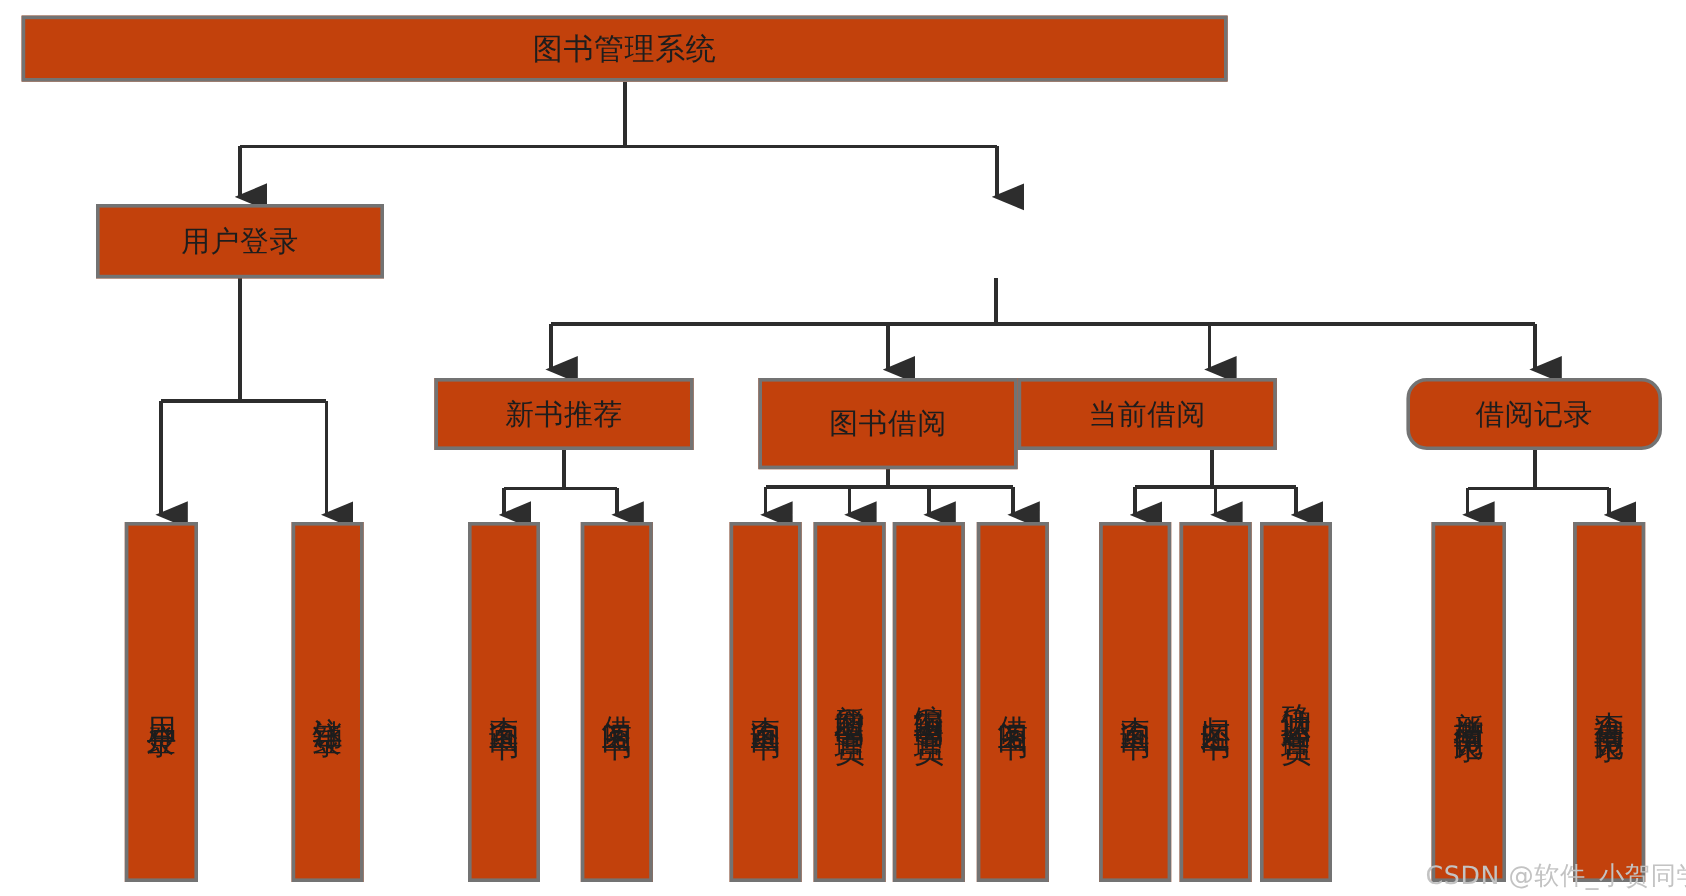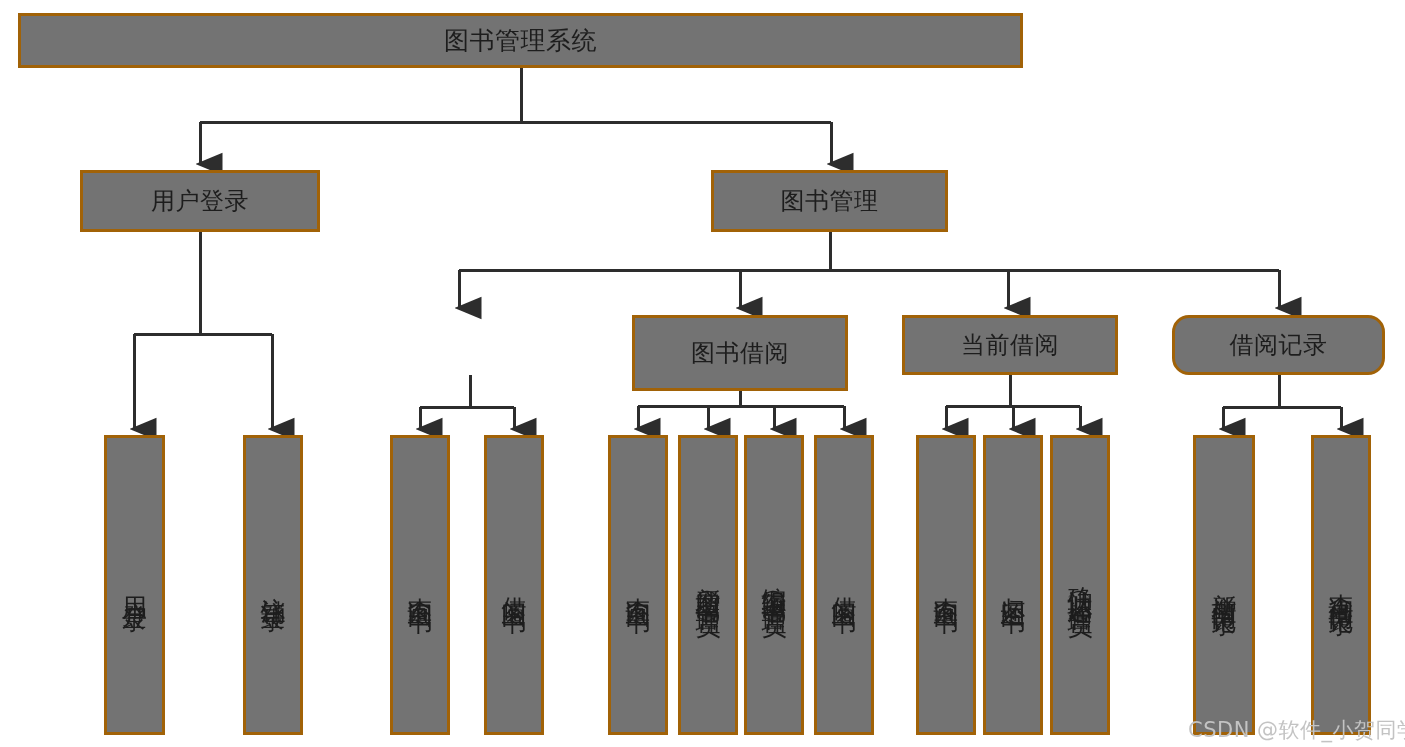--- a/index.html
+++ b/index.html
@@ -23,22 +23,22 @@
     position: absolute;
     left: 0;
     top: 0;
     width: 1405px;
     height: 747px;
   }
   
   .node {
     position: absolute;
     box-sizing: border-box;
-    background: #737373;
-    border: 3px solid #a16207;
+    background: #c2410c;
+    border: 3px solid #737373;
     display: flex;
     align-items: center;
     justify-content: center;
     color: #1d1d1d;
   }
   .node .label {
     display: block;
     line-height: 1.04;
     letter-spacing: 0.5px;
     white-space: nowrap;
@@ -129,30 +129,30 @@
   </svg>
 
   <div class="node horiz root" style="left:18px; top:13px; width:1005px; height:55px;">
     <span class="label">图书管理系统</span>
   </div>
 
   <div class="node horiz" style="left:80px; top:170px; width:240px; height:62px;">
     <span class="label">用户登录</span>
   </div>
 
-  <div class="node horiz" style="left:711px; top:170px; width:237px; height:62px;">
-    <span class="label">图书管理</span>
-  </div>
-
+
+  <div class="node horiz" style="left:362px; top:315px; width:216px; height:60px;">
+    <span class="label">新书推荐</span>
+  </div>
 
   <div class="node horiz" style="left:632px; top:315px; width:216px; height:76px;">
     <span class="label">图书借阅</span>
   </div>
 
-  <div class="node horiz" style="left:902px; top:315px; width:216px; height:60px;">
+  <div class="node horiz" style="left:848px; top:315px; width:216px; height:60px;">
     <span class="label">当前借阅</span>
   </div>
 
   <div class="node horiz" style="left:1172px; top:315px; width:213px; height:60px;border-radius:17px;">
     <span class="label">借阅记录</span>
   </div>
 
   <div id="leaf-layer">
       <div class="node leaf" style="left: 104px; top: 435px; width: 61px; height: 300px;">
         <span class="label">用户登录</span>

